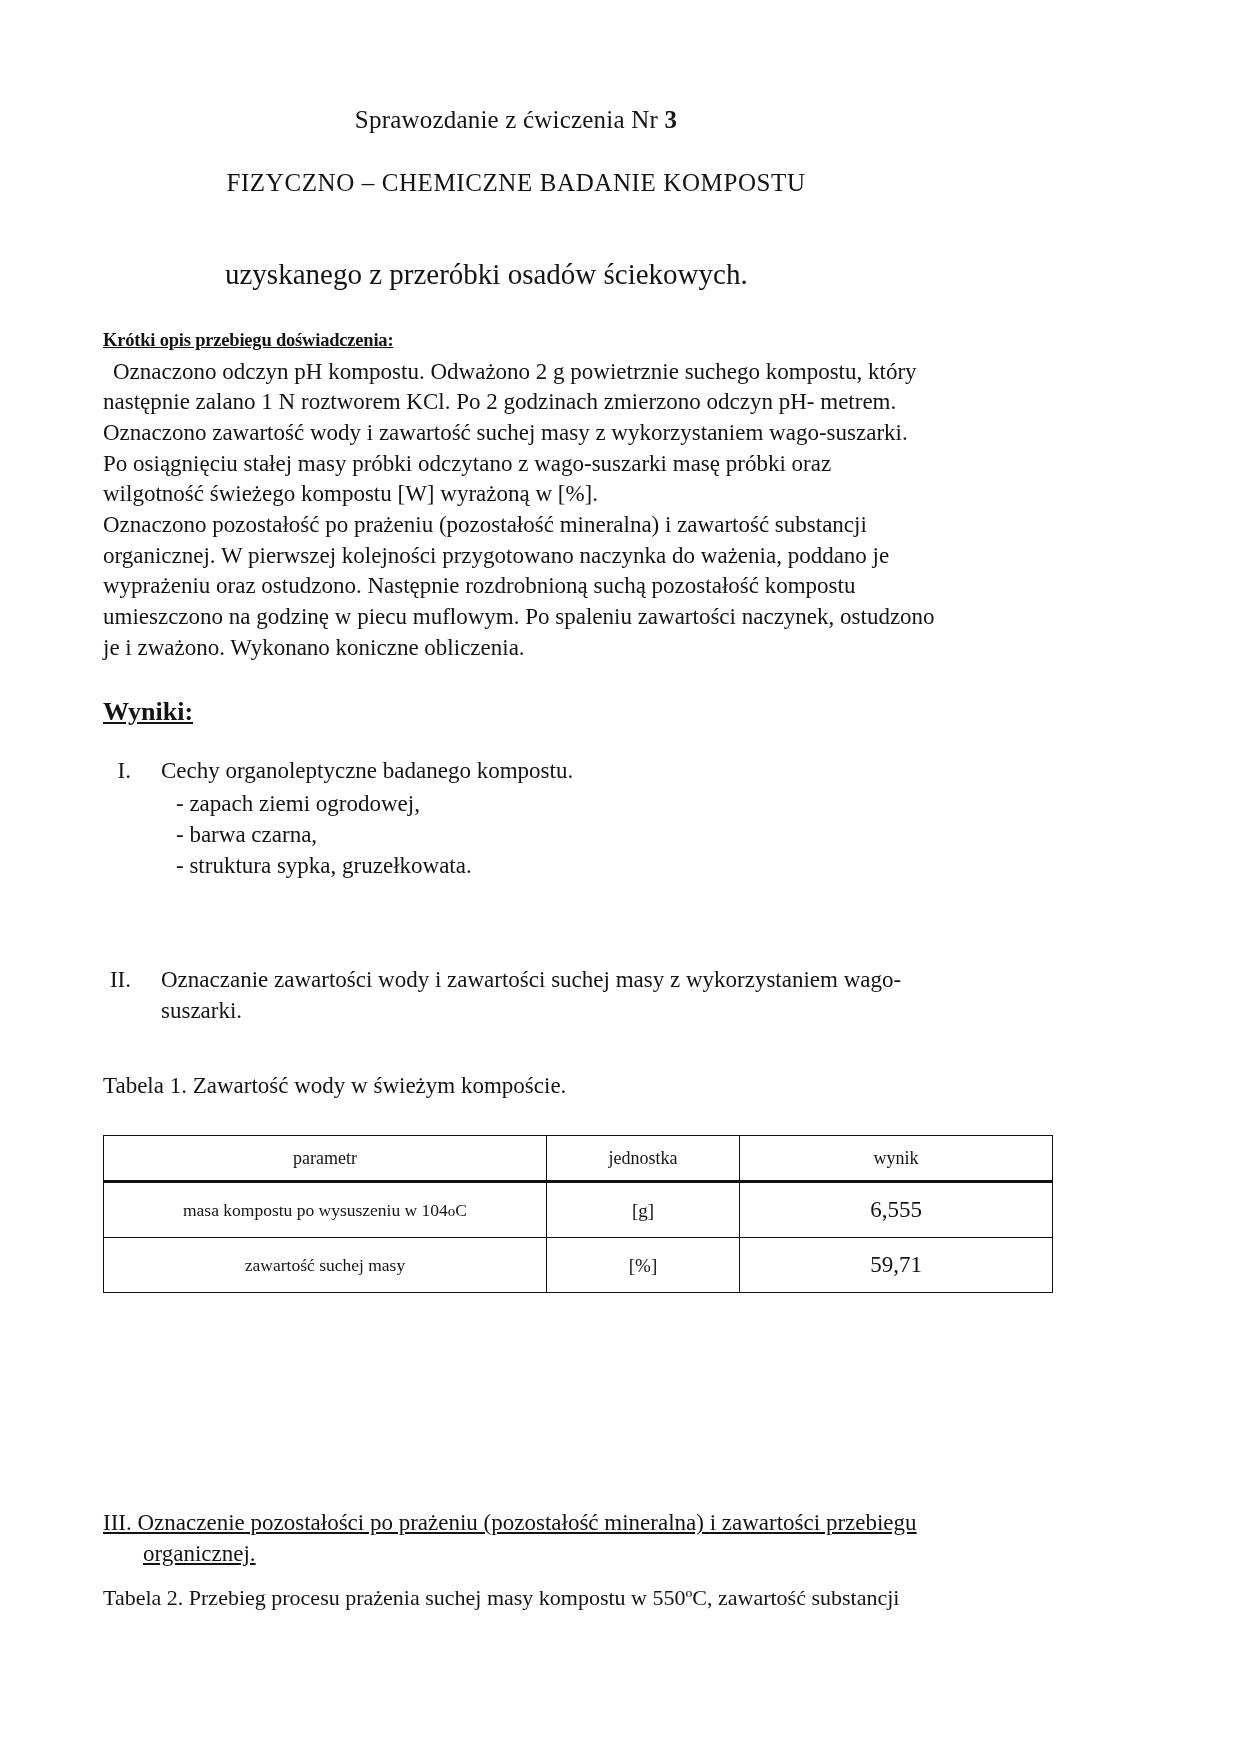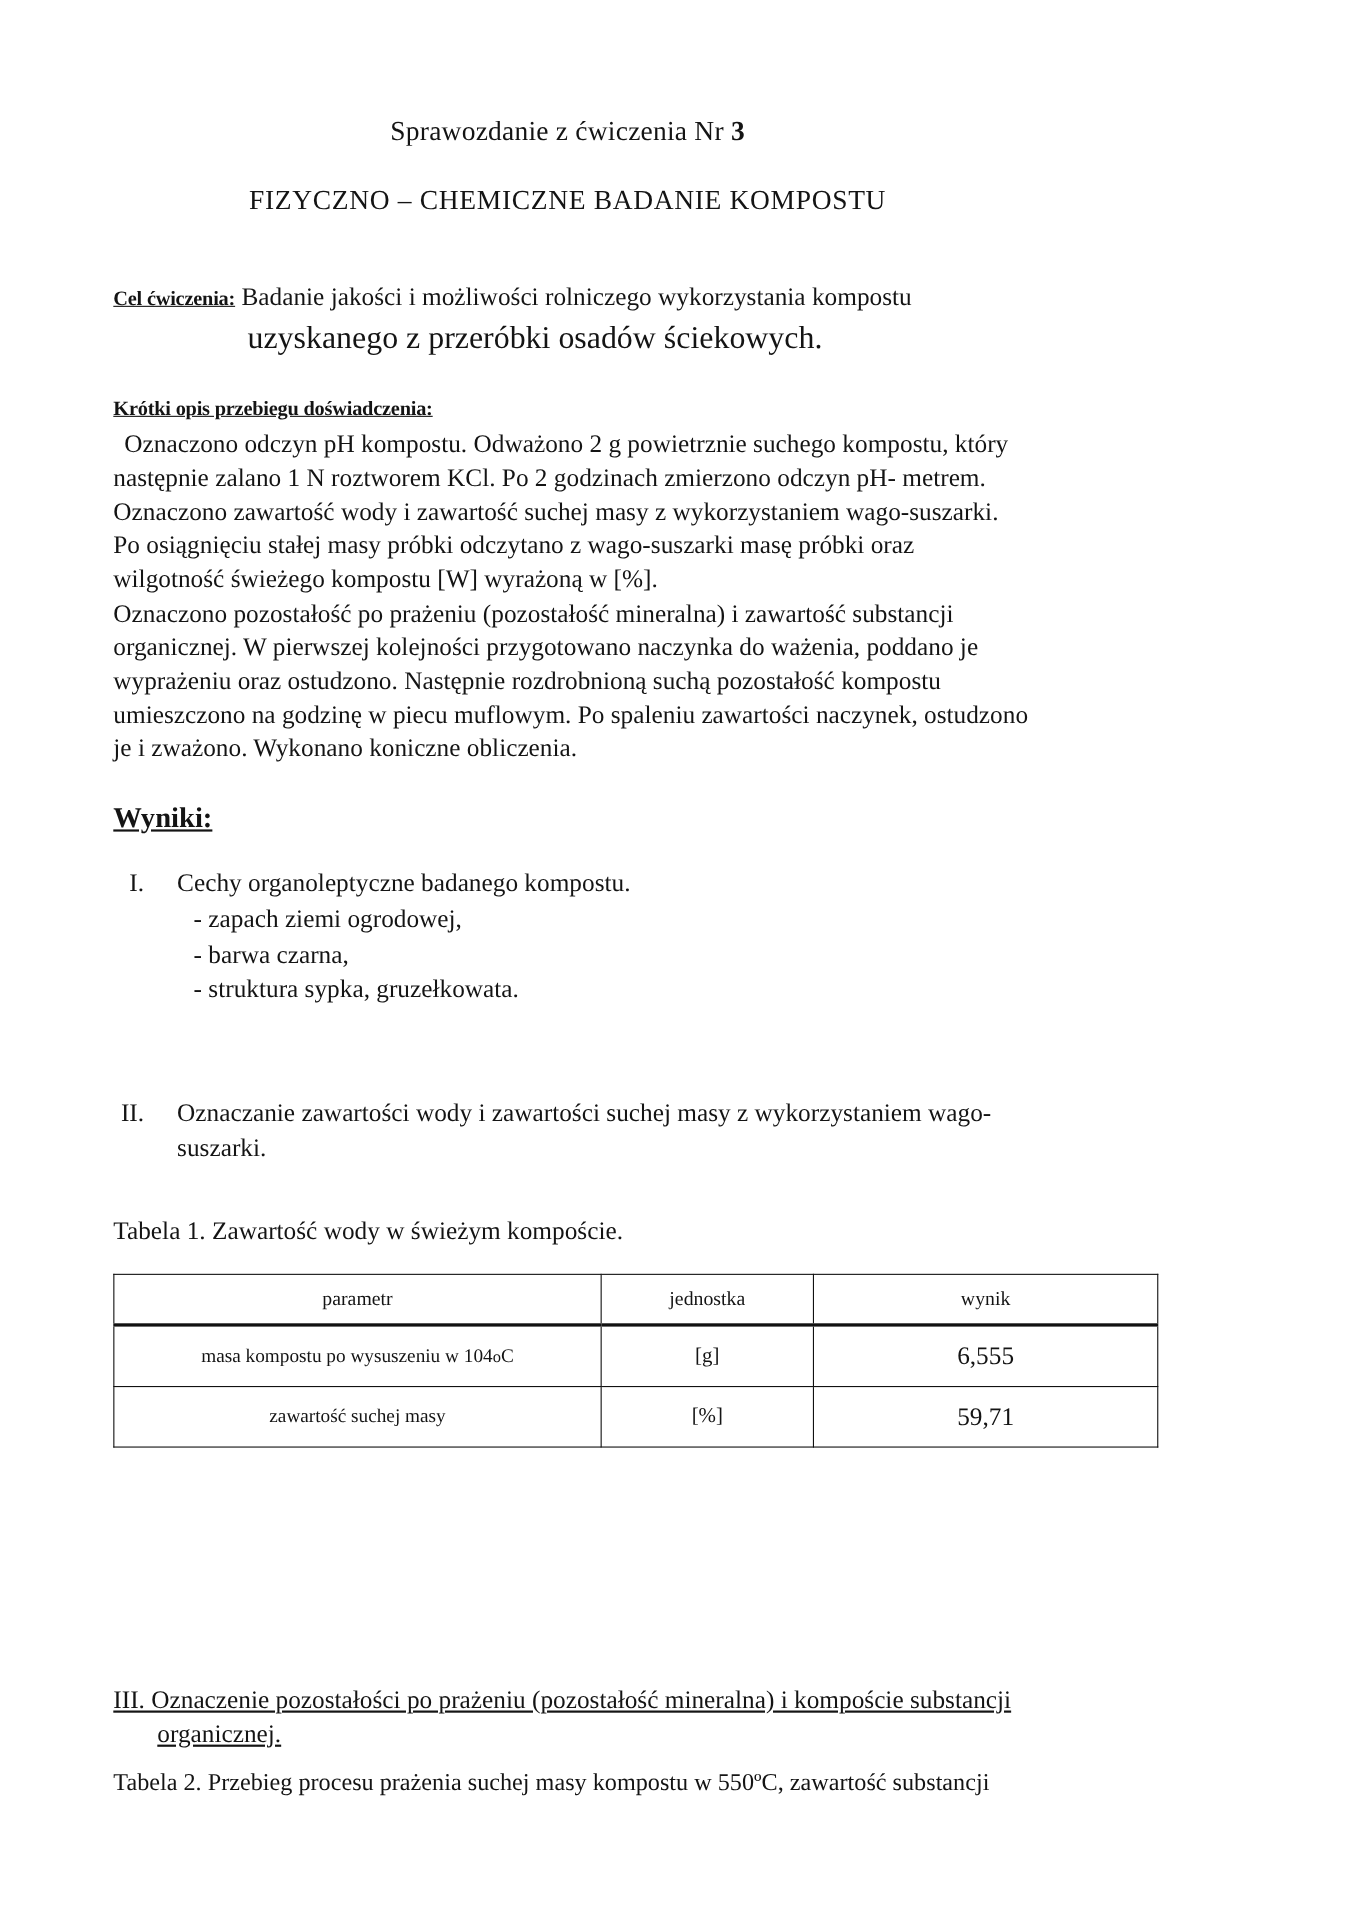--- a/index.html
+++ b/index.html
@@ -126,21 +126,21 @@
     line-height: 1.36;
   }
 
   .table-caption {
     margin-top: 47px;
     font-size: 23px;
   }
 
   
   table.data-table {
-    margin-top: 26px;
+    margin-top: 36px;
     border-collapse: collapse;
     width: 910px;
     table-layout: fixed;
   }
   table.data-table td {
     border: 1.5px solid #111111;
     text-align: center;
     vertical-align: middle;
     padding: 4px 6px;
   }
@@ -181,23 +181,20 @@
 
   <div class="doc-title">
     <span>Sprawozdanie z ćwiczenia Nr </span><span class="nr-num">3</span>
   </div>
 
   <div class="doc-subtitle">FIZYCZNO – CHEMICZNE BADANIE KOMPOSTU</div>
 
   <div class="content">
 
     <div class="aim-block">
-      <div>
-        <span class="lbl-bold-ul">Cel ćwiczenia:</span><span> Badanie jakości i możliwości rolniczego wykorzystania kompostu</span>
-      </div>
       <div class="aim-line2">uzyskanego z przeróbki osadów ściekowych.</div>
     </div>
 
     <div class="desc-heading">Krótki opis przebiegu doświadczenia:</div>
 
     <div class="desc-body">
       <p class="indent1"> Oznaczono odczyn pH kompostu. Odważono 2 g powietrznie suchego kompostu, który następnie zalano 1 N roztworem KCl. Po 2 godzinach zmierzono odczyn pH- metrem.</p>
       <p>Oznaczono zawartość wody i zawartość suchej masy z wykorzystaniem wago-suszarki. Po osiągnięciu stałej masy próbki odczytano z wago-suszarki masę próbki oraz wilgotność świeżego kompostu [W] wyrażoną w [%].</p>
       <p>Oznaczono pozostałość po prażeniu (pozostałość mineralna) i zawartość substancji organicznej. W pierwszej kolejności przygotowano naczynka do ważenia, poddano je wyprażeniu oraz ostudzono. Następnie rozdrobnioną suchą pozostałość kompostu umieszczono na godzinę w piecu muflowym. Po spaleniu zawartości naczynek, ostudzono je i zważono. Wykonano koniczne obliczenia.</p>
     </div>
@@ -239,20 +236,20 @@
         </tr>
         <tr class="body-row">
           <td class="c-param">zawartość suchej masy</td>
           <td class="c-unit"><span class="unit-small">[%]</span></td>
           <td class="c-val">59,71</td>
         </tr>
       </tbody>
     </table>
 
     <div class="sec3">
-      <span>III. Oznaczenie pozostałości po prażeniu (pozostałość mineralna) i kompoście substancji </span>
+      <span>III. Oznaczenie pozostałości po prażeniu (pozostałość mineralna) i zawartości przebiegu </span>
       <span class="line2">organicznej.</span>
     </div>
 
     <div class="table2-caption">Tabela 2. Przebieg procesu prażenia suchej masy kompostu w 550ºC, zawartość substancji</div>
 
   </div>
 </div>
 
 </body></html>

